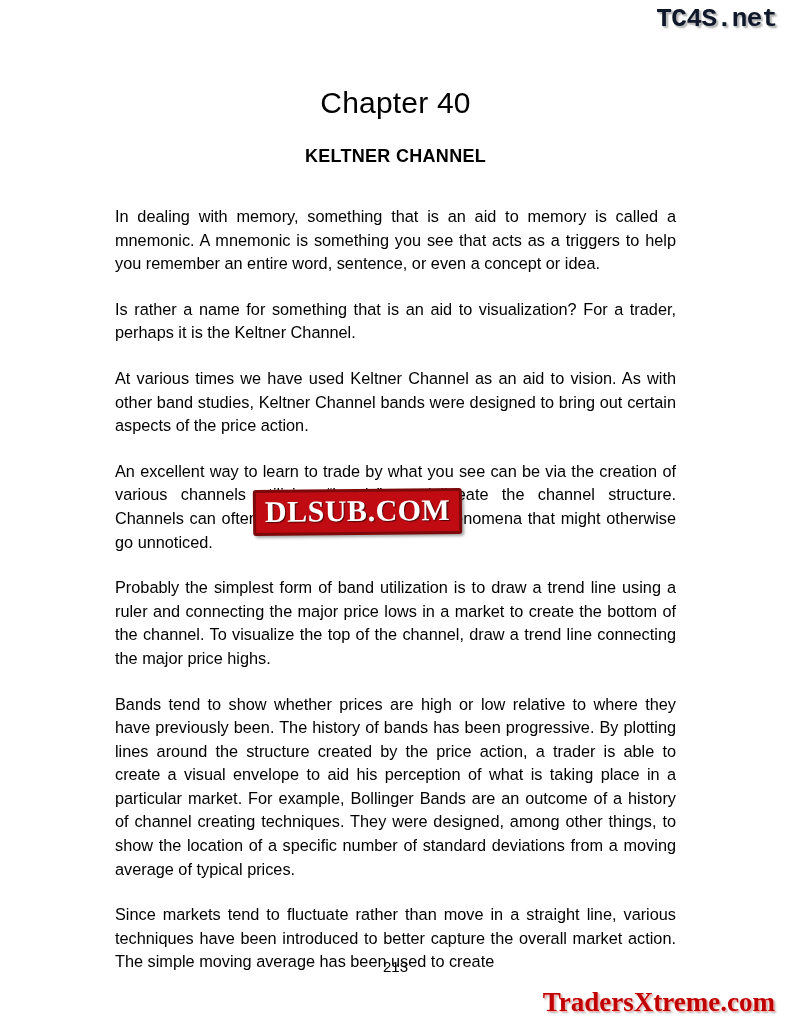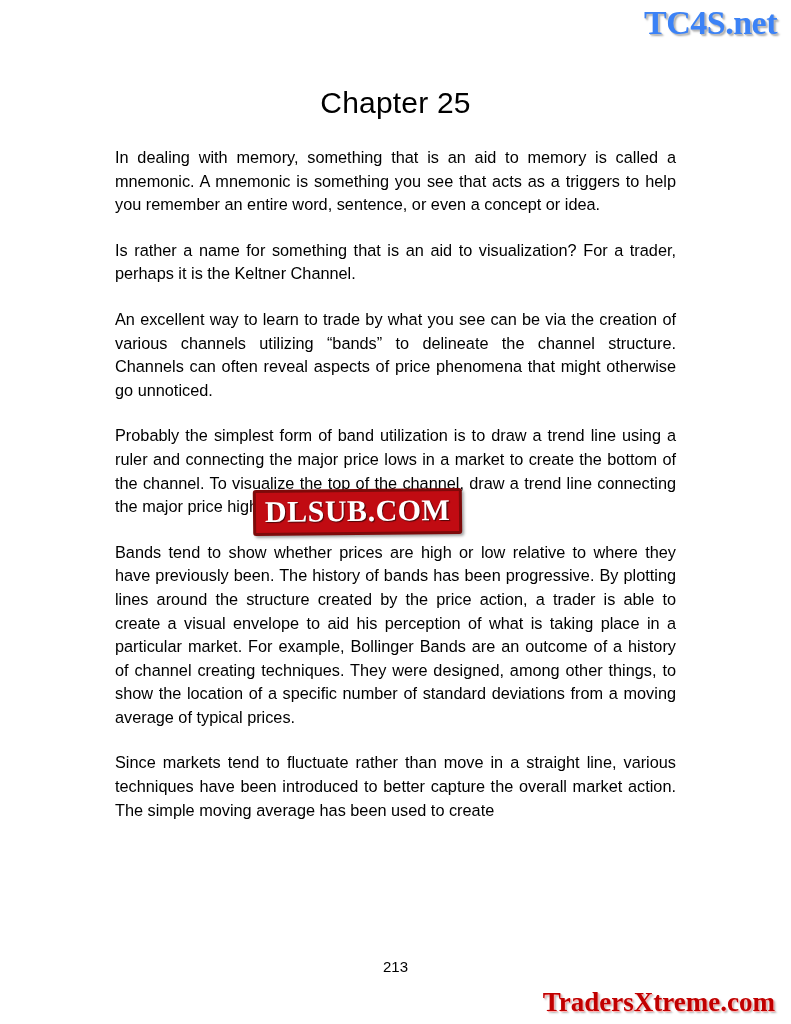--- a/index.html
+++ b/index.html
@@ -20,24 +20,24 @@
     position: absolute;
     inset: 0;
     padding: 0;
   }
 
   
   .wm-top {
     position: absolute;
     top: 4px;
     right: 14px;
-    font-family: Liberation Serif, serif;
-    font-size: 34px;
+    font-family: Liberation Mono, monospace;
+    font-size: 26px;
     font-weight: bold;
-    color: #3b82f6;
+    color: #0f172a;
     letter-spacing: -0.5px;
     text-shadow: 1px 1px 0 #bdbdbd, 2px 2px 2px rgba(0,0,0,0.35);
   }
 
   
   .wm-bottom {
     position: absolute;
     bottom: 6px;
     right: 16px;
     font-family: "Liberation Serif", serif;
@@ -114,25 +114,27 @@
 </style>
 </head>
 <body>
 
 <div class="page">
 
   <div class="wm-top">TC4S.net</div>
 
   <div class="doc">
 
-    <h1 class="chapter-title">Chapter 25</h1>
+    <h1 class="chapter-title">Chapter 40</h1>
 
+    <h2 class="chapter-subtitle">KELTNER CHANNEL</h2>
 
     <p class="body-par">In dealing with memory, something that is an aid to memory is called a mnemonic.   A mnemonic is something you see that acts as a triggers to help you remember an entire word, sentence, or even a concept or idea.</p>
     <p class="body-par">Is rather a name for something that is an aid to visualization?  For a trader, perhaps it is the Keltner Channel.</p>
+    <p class="body-par">At various times we have used Keltner Channel as an aid to vision. As with other band studies, Keltner Channel bands were designed to bring out certain aspects of the price action.</p>
     <p class="body-par">An excellent way to learn to trade by what you see can be via the creation of various channels utilizing “bands” to delineate the channel structure.   Channels can often reveal aspects of price phenomena that might otherwise go unnoticed.</p>
     <p class="body-par">Probably the simplest form of band utilization is to draw a trend  line using a ruler and connecting the major price lows in a market to create the bottom of the channel.  To visualize the top of the channel, draw a trend line connecting the major price highs.</p>
     <p class="body-par">Bands tend to show whether prices are high or low relative to where they have previously been. The history of bands has been progressive.   By plotting lines around the structure created by the price action, a trader is able to create a visual envelope to aid his perception of what is taking place in a particular market. For example, Bollinger Bands are an outcome of a history of channel creating techniques. They were designed, among other things, to show the location of a specific number of standard deviations from a moving average of typical prices.</p>
     <p class="body-par">Since markets tend to fluctuate rather than move in a straight line, various techniques have been introduced to better capture the overall market action. The simple moving average has been used to create</p>
 
   </div>
 
   <div class="wm-stamp">DLSUB.COM</div>
 
   <div class="page-number">213</div>

